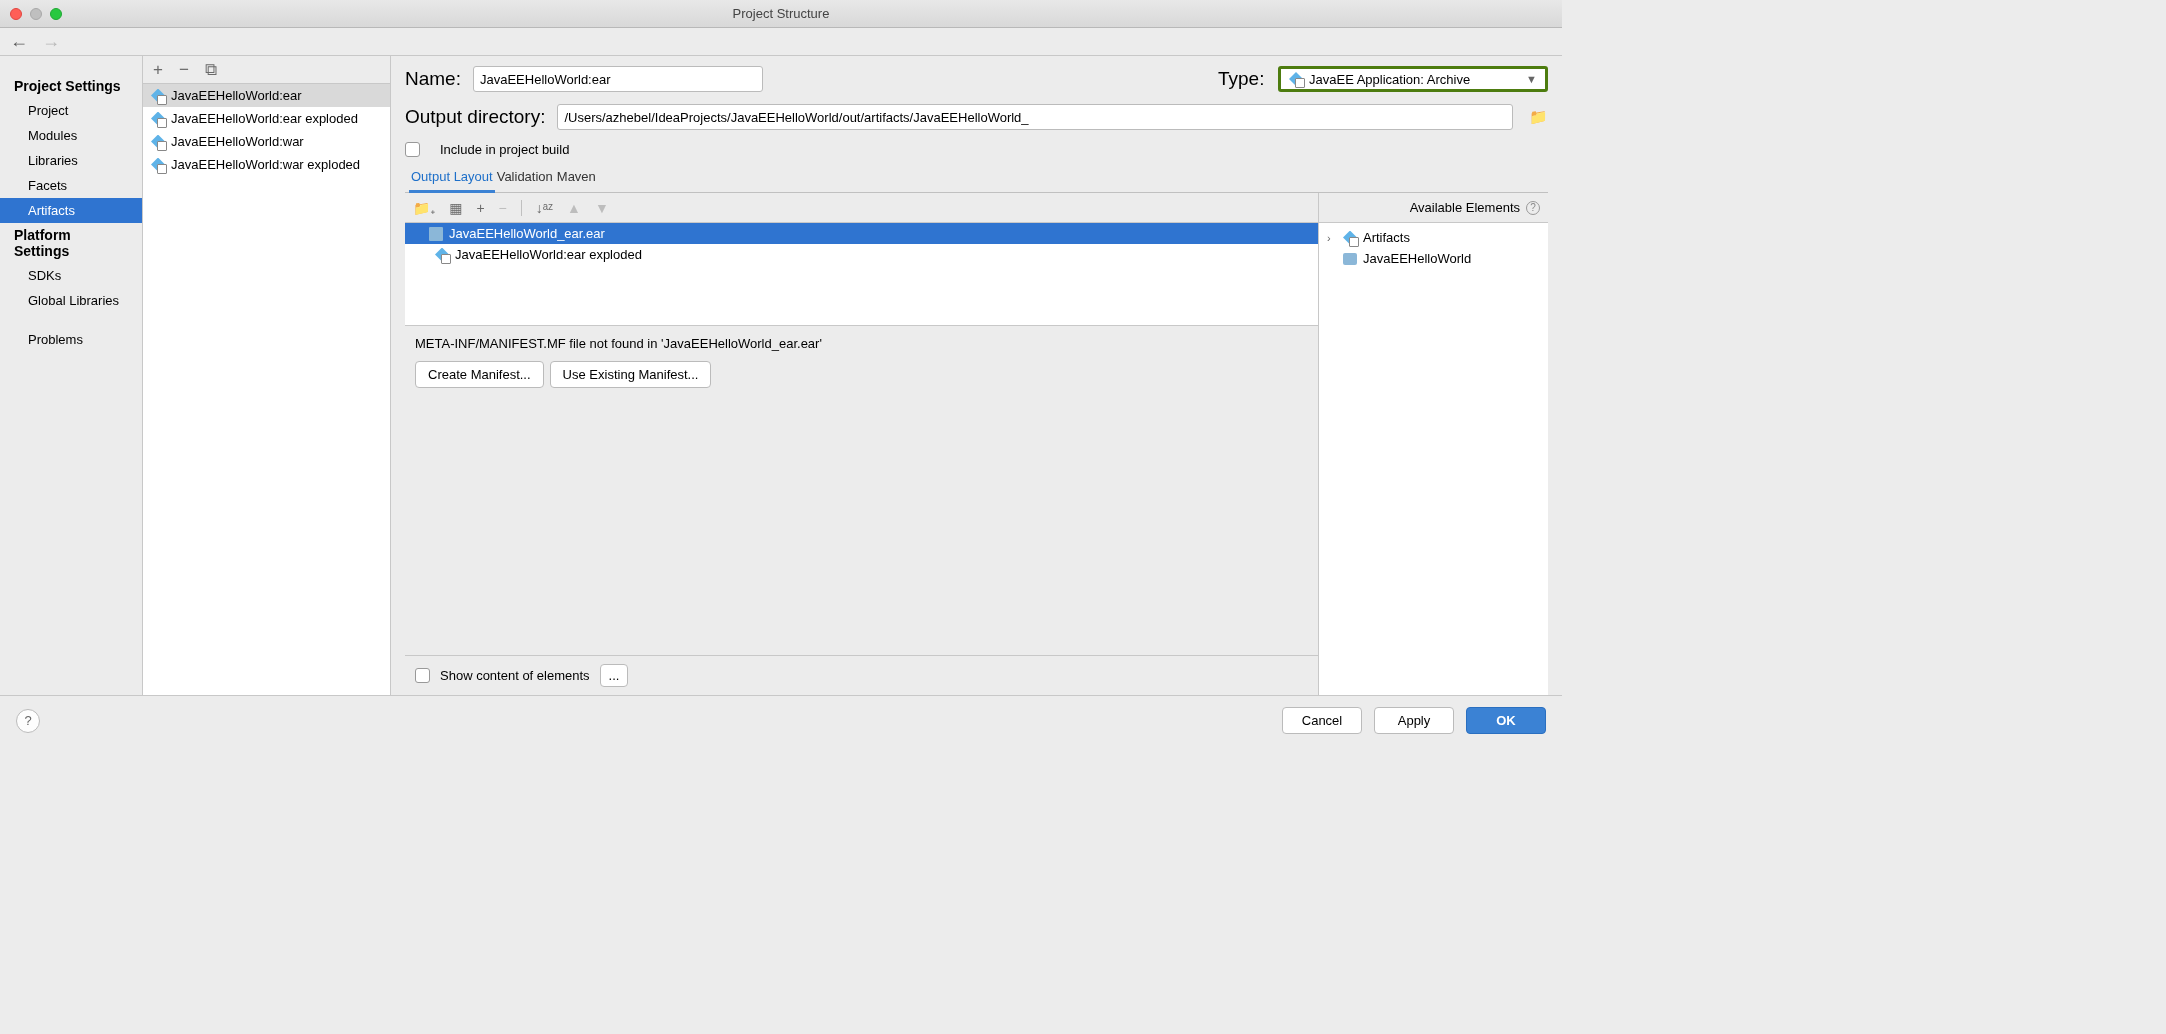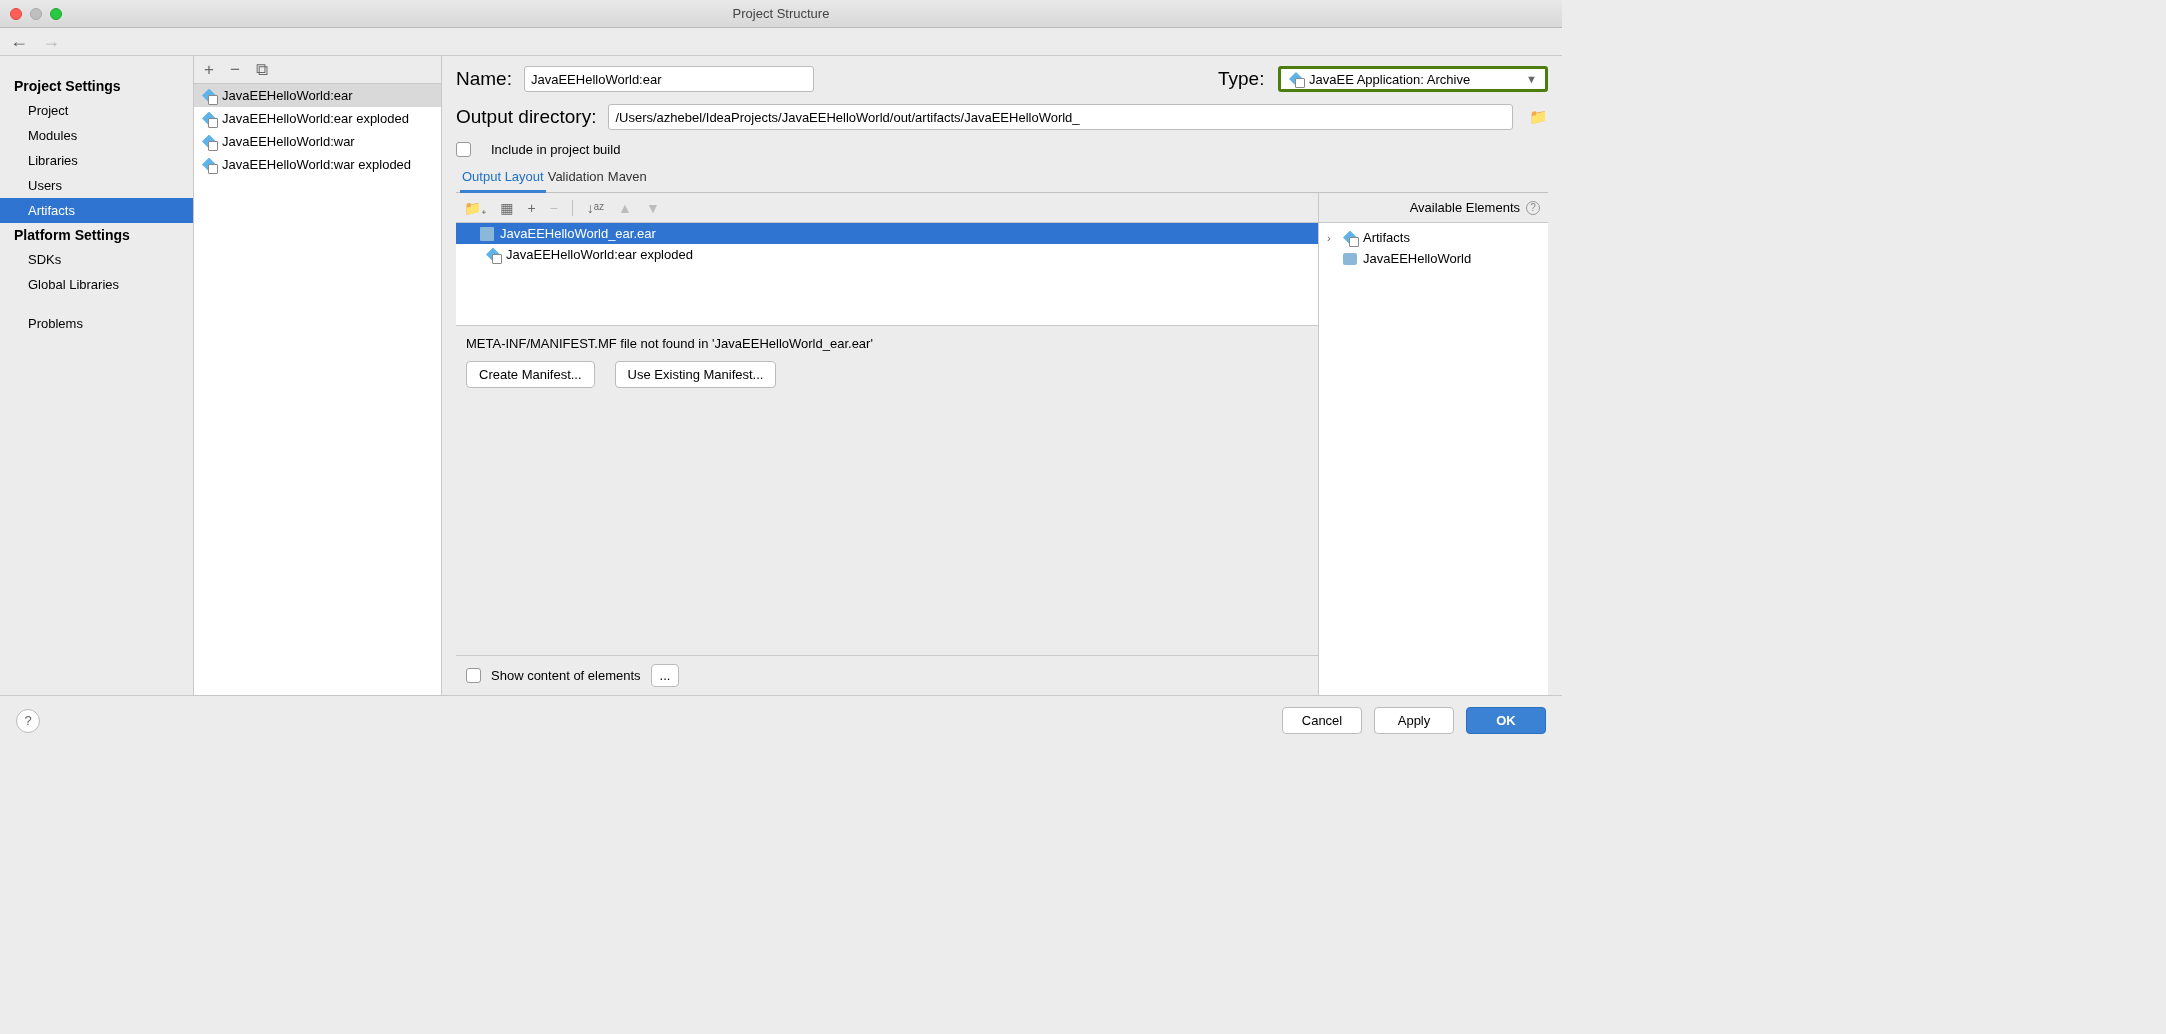--- a/index.html
+++ b/index.html
@@ -7,21 +7,21 @@
 .titlebar { height: 28px; background: linear-gradient(#e8e8e8,#d8d8d8); display:flex; align-items:center; position:relative; border-bottom:1px solid #b8b8b8;}
 .traffic { display:flex; gap:8px; margin-left:10px;}
 .traffic .dot{width:12px;height:12px;border-radius:50%;}
 .dot.red{background:#ff5f57;border:0.5px solid #e24640;}
 .dot.yellow{background:#bfbfbf;border:0.5px solid #a9a9a9;}
 .dot.green{background:#28c840;border:0.5px solid #1fa833;}
 .titlebar .title{position:absolute;left:50%;transform:translateX(-50%);color:#444;font-size:13px;}
 .nav-row{height:28px;display:flex;align-items:center;padding:0 10px;gap:14px;border-bottom:1px solid #c8c8c8;background:#ececec;}
 .nav-row .arrow{color:#5a5a5a;font-size:18px;}
 .main{display:flex;height:calc(100% - 56px - 50px);}
-.sidebar{width:194px;background:#ececec;border-right:1px solid #c8c8c8;padding-top:18px;}
+.sidebar{width:143px;background:#ececec;border-right:1px solid #c8c8c8;padding-top:18px;}
 .sidebar .heading{font-weight:bold;font-size:14px;padding:4px 14px;}
 .sidebar .item{padding:5px 14px 5px 28px;font-size:13px;cursor:default;}
 .sidebar .item.selected{background:#2f74d0;color:#fff;}
 .mid{width:248px;background:#fff;border-right:1px solid #c8c8c8;display:flex;flex-direction:column;}
 .mid-toolbar{height:28px;background:#ececec;border-bottom:1px solid #c8c8c8;display:flex;align-items:center;gap:16px;padding:0 10px;font-size:17px;color:#6a6a6a;}
 .artifact-row{display:flex;align-items:center;gap:6px;padding:4px 8px;font-size:13px;}
 .artifact-row.selected{background:#d9d9d9;}
 .artifact-icon{width:14px;height:14px;display:inline-block;position:relative;}
 .artifact-icon::before{content:"";position:absolute;inset:0;background:#5fb3e8;clip-path:polygon(50% 0,100% 50%,50% 100%,0 50%);}
 .artifact-icon::after{content:"";position:absolute;left:6px;top:6px;width:8px;height:8px;border:1px solid #888;background:#fff;border-radius:1px;}
@@ -77,21 +77,21 @@
   <span class="arrow">←</span>
   <span class="arrow" style="color:#b8b8b8;">→</span>
 </div>
 
 <div class="main">
   <div class="sidebar">
     <div class="heading">Project Settings</div>
     <div class="item">Project</div>
     <div class="item">Modules</div>
     <div class="item">Libraries</div>
-    <div class="item">Users</div>
+    <div class="item">Facets</div>
     <div class="item selected">Artifacts</div>
     <div class="heading">Platform Settings</div>
     <div class="item">SDKs</div>
     <div class="item">Global Libraries</div>
     <div style="height:14px"></div>
     <div class="item">Problems</div>
   </div>
 
   <div class="mid">
     <div class="mid-toolbar">
@@ -165,21 +165,21 @@
             <span>JavaEEHelloWorld_ear.ear</span>
           </div>
           <div class="tree-row child">
             <span class="artifact-icon"></span>
             <span>JavaEEHelloWorld:ear exploded</span>
           </div>
           <div style="height:60px"></div>
         </div>
         <div class="msg-area">
           <div style="margin-bottom:10px;">META-INF/MANIFEST.MF file not found in 'JavaEEHelloWorld_ear.ear'</div>
-          <div style="display:flex;gap:20px;">
+          <div style="display:flex;gap:6px;">
             <button class="btn">Create Manifest...</button>
             <button class="btn">Use Existing Manifest...</button>
           </div>
         </div>
         <div style="flex:1;background:#ececec;"></div>
         <div class="bottom-row">
           <div class="checkbox"></div>
           <span>Show content of elements</span>
           <button class="btn" style="padding:3px 8px;">...</button>
         </div>

